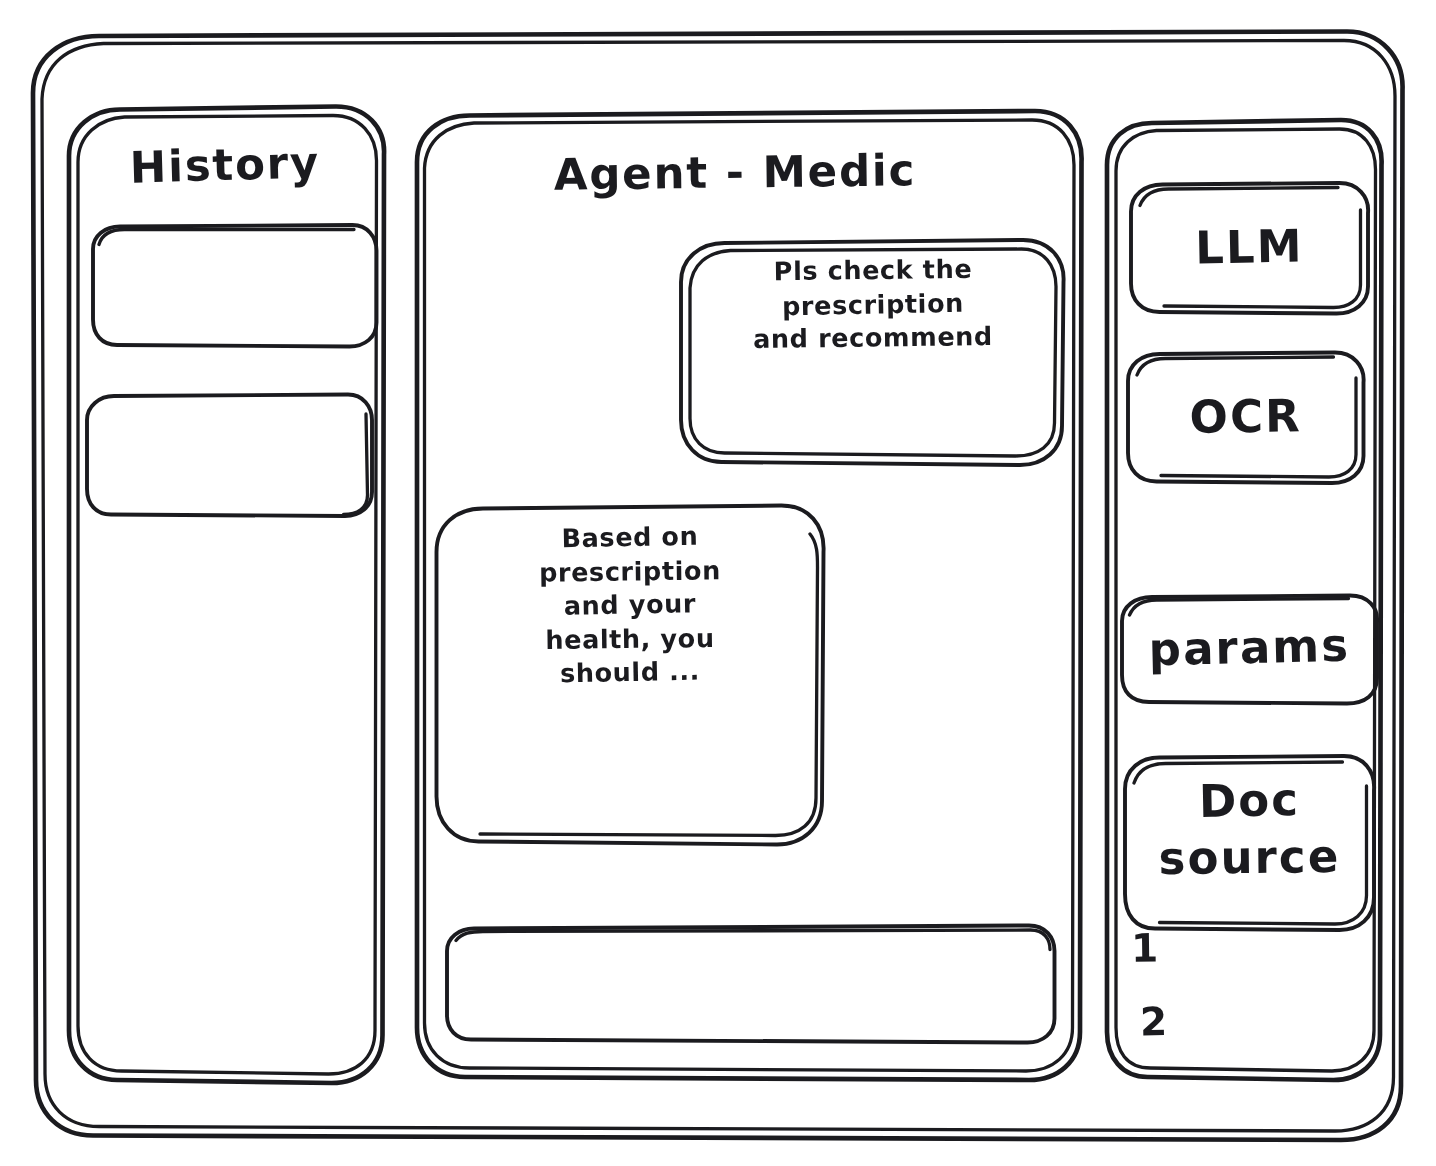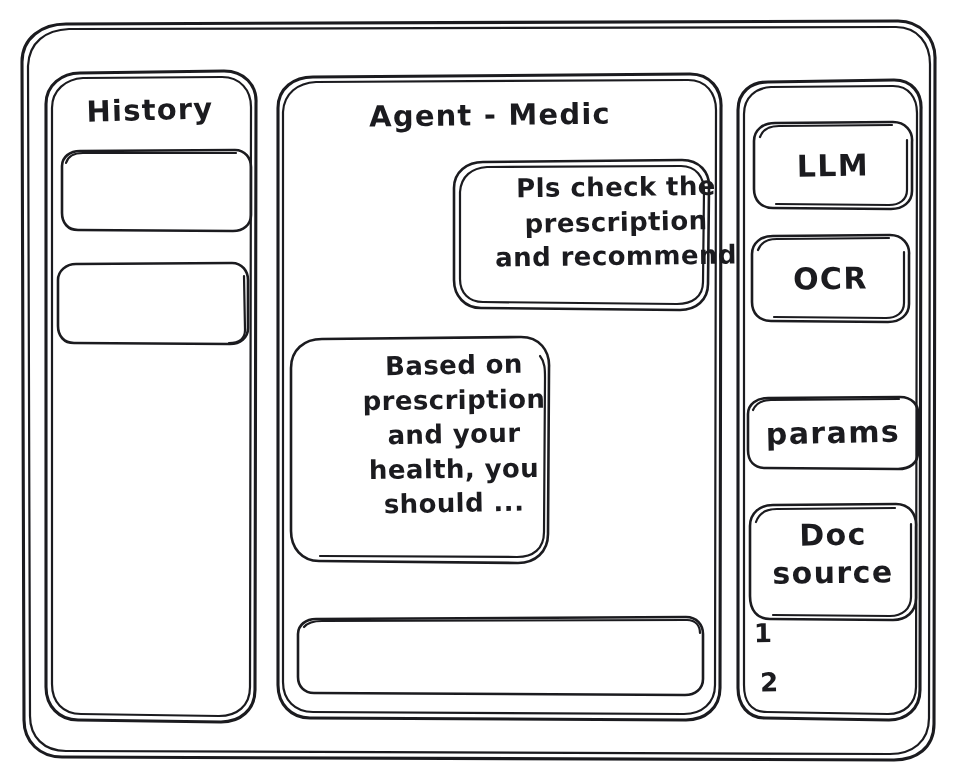--- a/index.html
+++ b/index.html
@@ -50,24 +50,23 @@
     letter-spacing: 0.6px;
     text-align: center;
     line-height: 1.28;
     -webkit-font-smoothing: antialiased;
   }
   .panel-title {
     font-size: 29px;
     letter-spacing: 1.2px;
   }
   .bubble-text {
-    font-size: 26px;
+    font-size: 17px;
     letter-spacing: 0.4px;
     line-height: 1.33;
-    margin-left: 34px;
   }
   .card-text {
     font-size: 30px;
     letter-spacing: 1.4px;
   }
   .list-num {
     font-size: 26px;
     font-weight: 700;
     text-align: left;
   }

